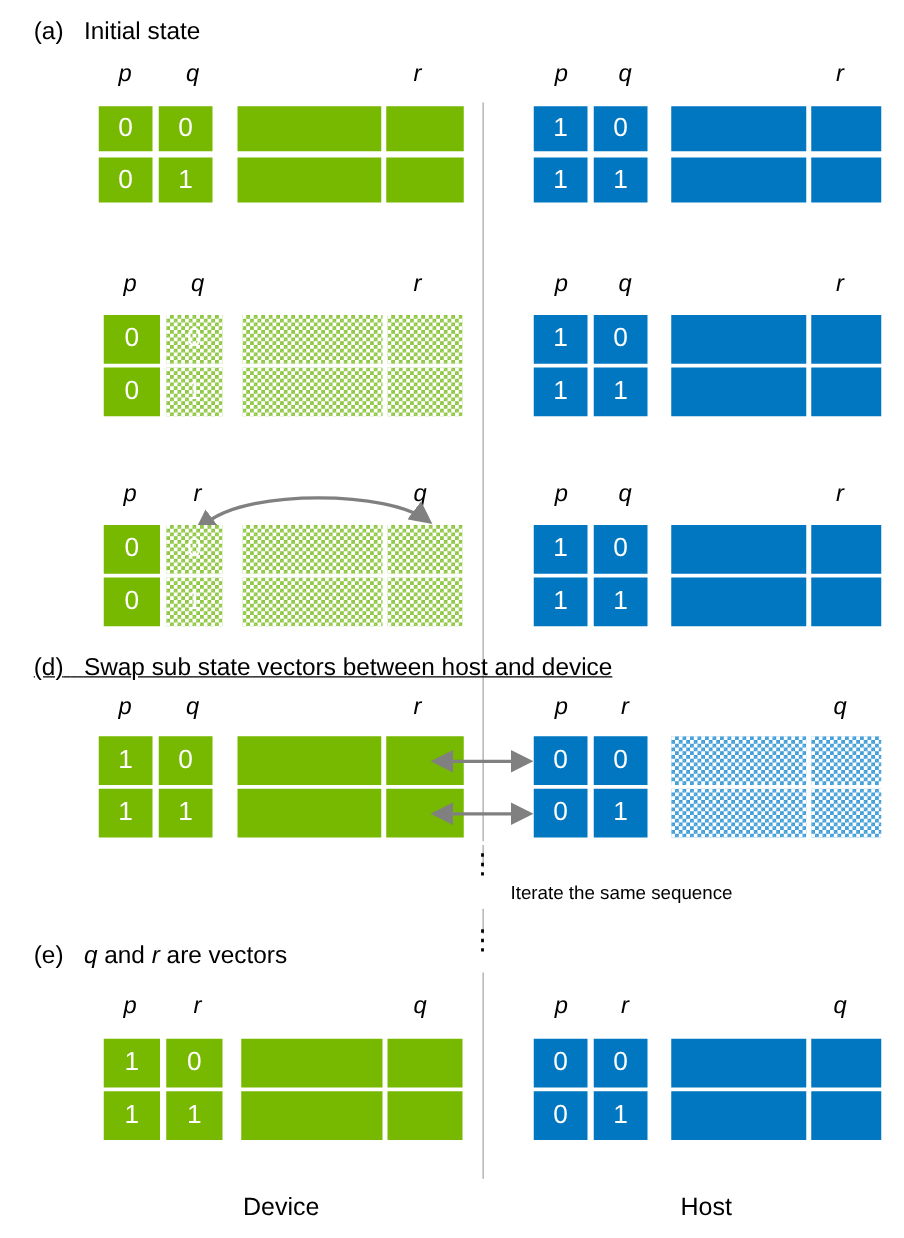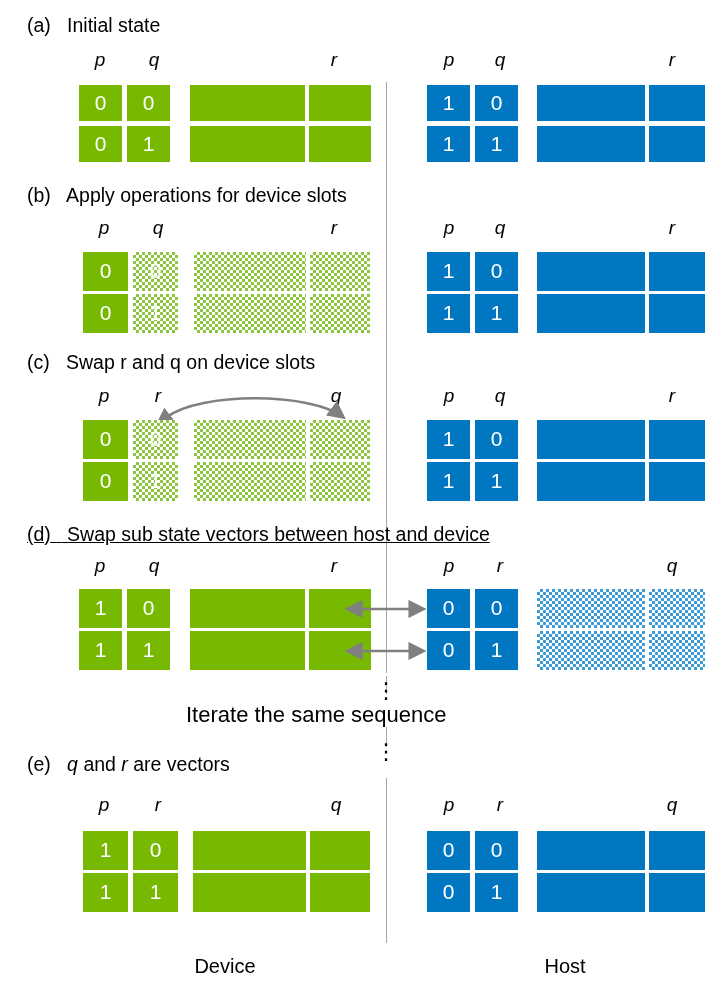--- a/index.html
+++ b/index.html
@@ -93,24 +93,24 @@
     font-size: 22px;
     line-height: 1;
     letter-spacing: 0;
     color: #000;
     text-align: center;
   }
 
   
   .midtext {
     position: absolute;
-    font-size: 22px;
+    font-size: 15px;
     line-height: 22px;
     white-space: nowrap;
-    text-align: left;
+    text-align: right;
   }
   .footlabel {
     position: absolute;
     font-size: 20px;
     line-height: 22px;
     text-align: center;
     white-space: nowrap;
   }
 </style>
 </head>
@@ -180,25 +180,20 @@
   <div class="blk blue" style="left:475px; top:126px; width:43px; height:36px;">
       <span class="cellval">1</span>
     </div>
   <div class="blk blue" style="left:537px; top:126px; width:108px; height:36px;">
       <span class="cellval"></span>
     </div>
   <div class="blk blue" style="left:649px; top:126px; width:56px; height:36px;">
       <span class="cellval"></span>
     </div>
 
-  <div class="caption" style="left:27px; top:184px;">
-    <span>(b)</span>
-    <span>&nbsp;</span>
-    <span>Apply operations for device slots</span>
-  </div>
 
   <div class="collabel" style="left:82px; top:218px; width:44px;">p</div>
   <div class="collabel" style="left:136px; top:218px; width:44px;">q</div>
   <div class="collabel" style="left:312px; top:218px; width:44px;">r</div>
   <div class="blk green" style="left:83px; top:252px; width:45px; height:39px;">
       <span class="cellval">0</span>
     </div>
   <div class="blk green-hatch" style="left:133px; top:252px; width:45px; height:39px;">
       <span class="cellval">0</span>
     </div>
@@ -242,25 +237,20 @@
   <div class="blk blue" style="left:475px; top:294px; width:43px; height:39px;">
       <span class="cellval">1</span>
     </div>
   <div class="blk blue" style="left:537px; top:294px; width:108px; height:39px;">
       <span class="cellval"></span>
     </div>
   <div class="blk blue" style="left:649px; top:294px; width:56px; height:39px;">
       <span class="cellval"></span>
     </div>
 
-  <div class="caption" style="left:27px; top:351px;">
-    <span>(c)</span>
-    <span>&nbsp;</span>
-    <span>Swap r and q on device slots</span>
-  </div>
 
   <div class="collabel" style="left:82px; top:386px; width:44px;">p</div>
   <div class="collabel" style="left:136px; top:386px; width:44px;">r</div>
   <div class="collabel" style="left:314px; top:386px; width:44px;">q</div>
 
   <svg class="arrowsvg" style="left:150px; top:390px;" width="210" height="36" viewBox="0 0 210 36">
     <defs>
       <marker id="ahL" markerWidth="7" markerHeight="7" refX="5.6" refY="3.5" orient="auto">
         <path d="M7,0 L0,3.5 L7,7 z" fill="#808080"></path>
       </marker>

